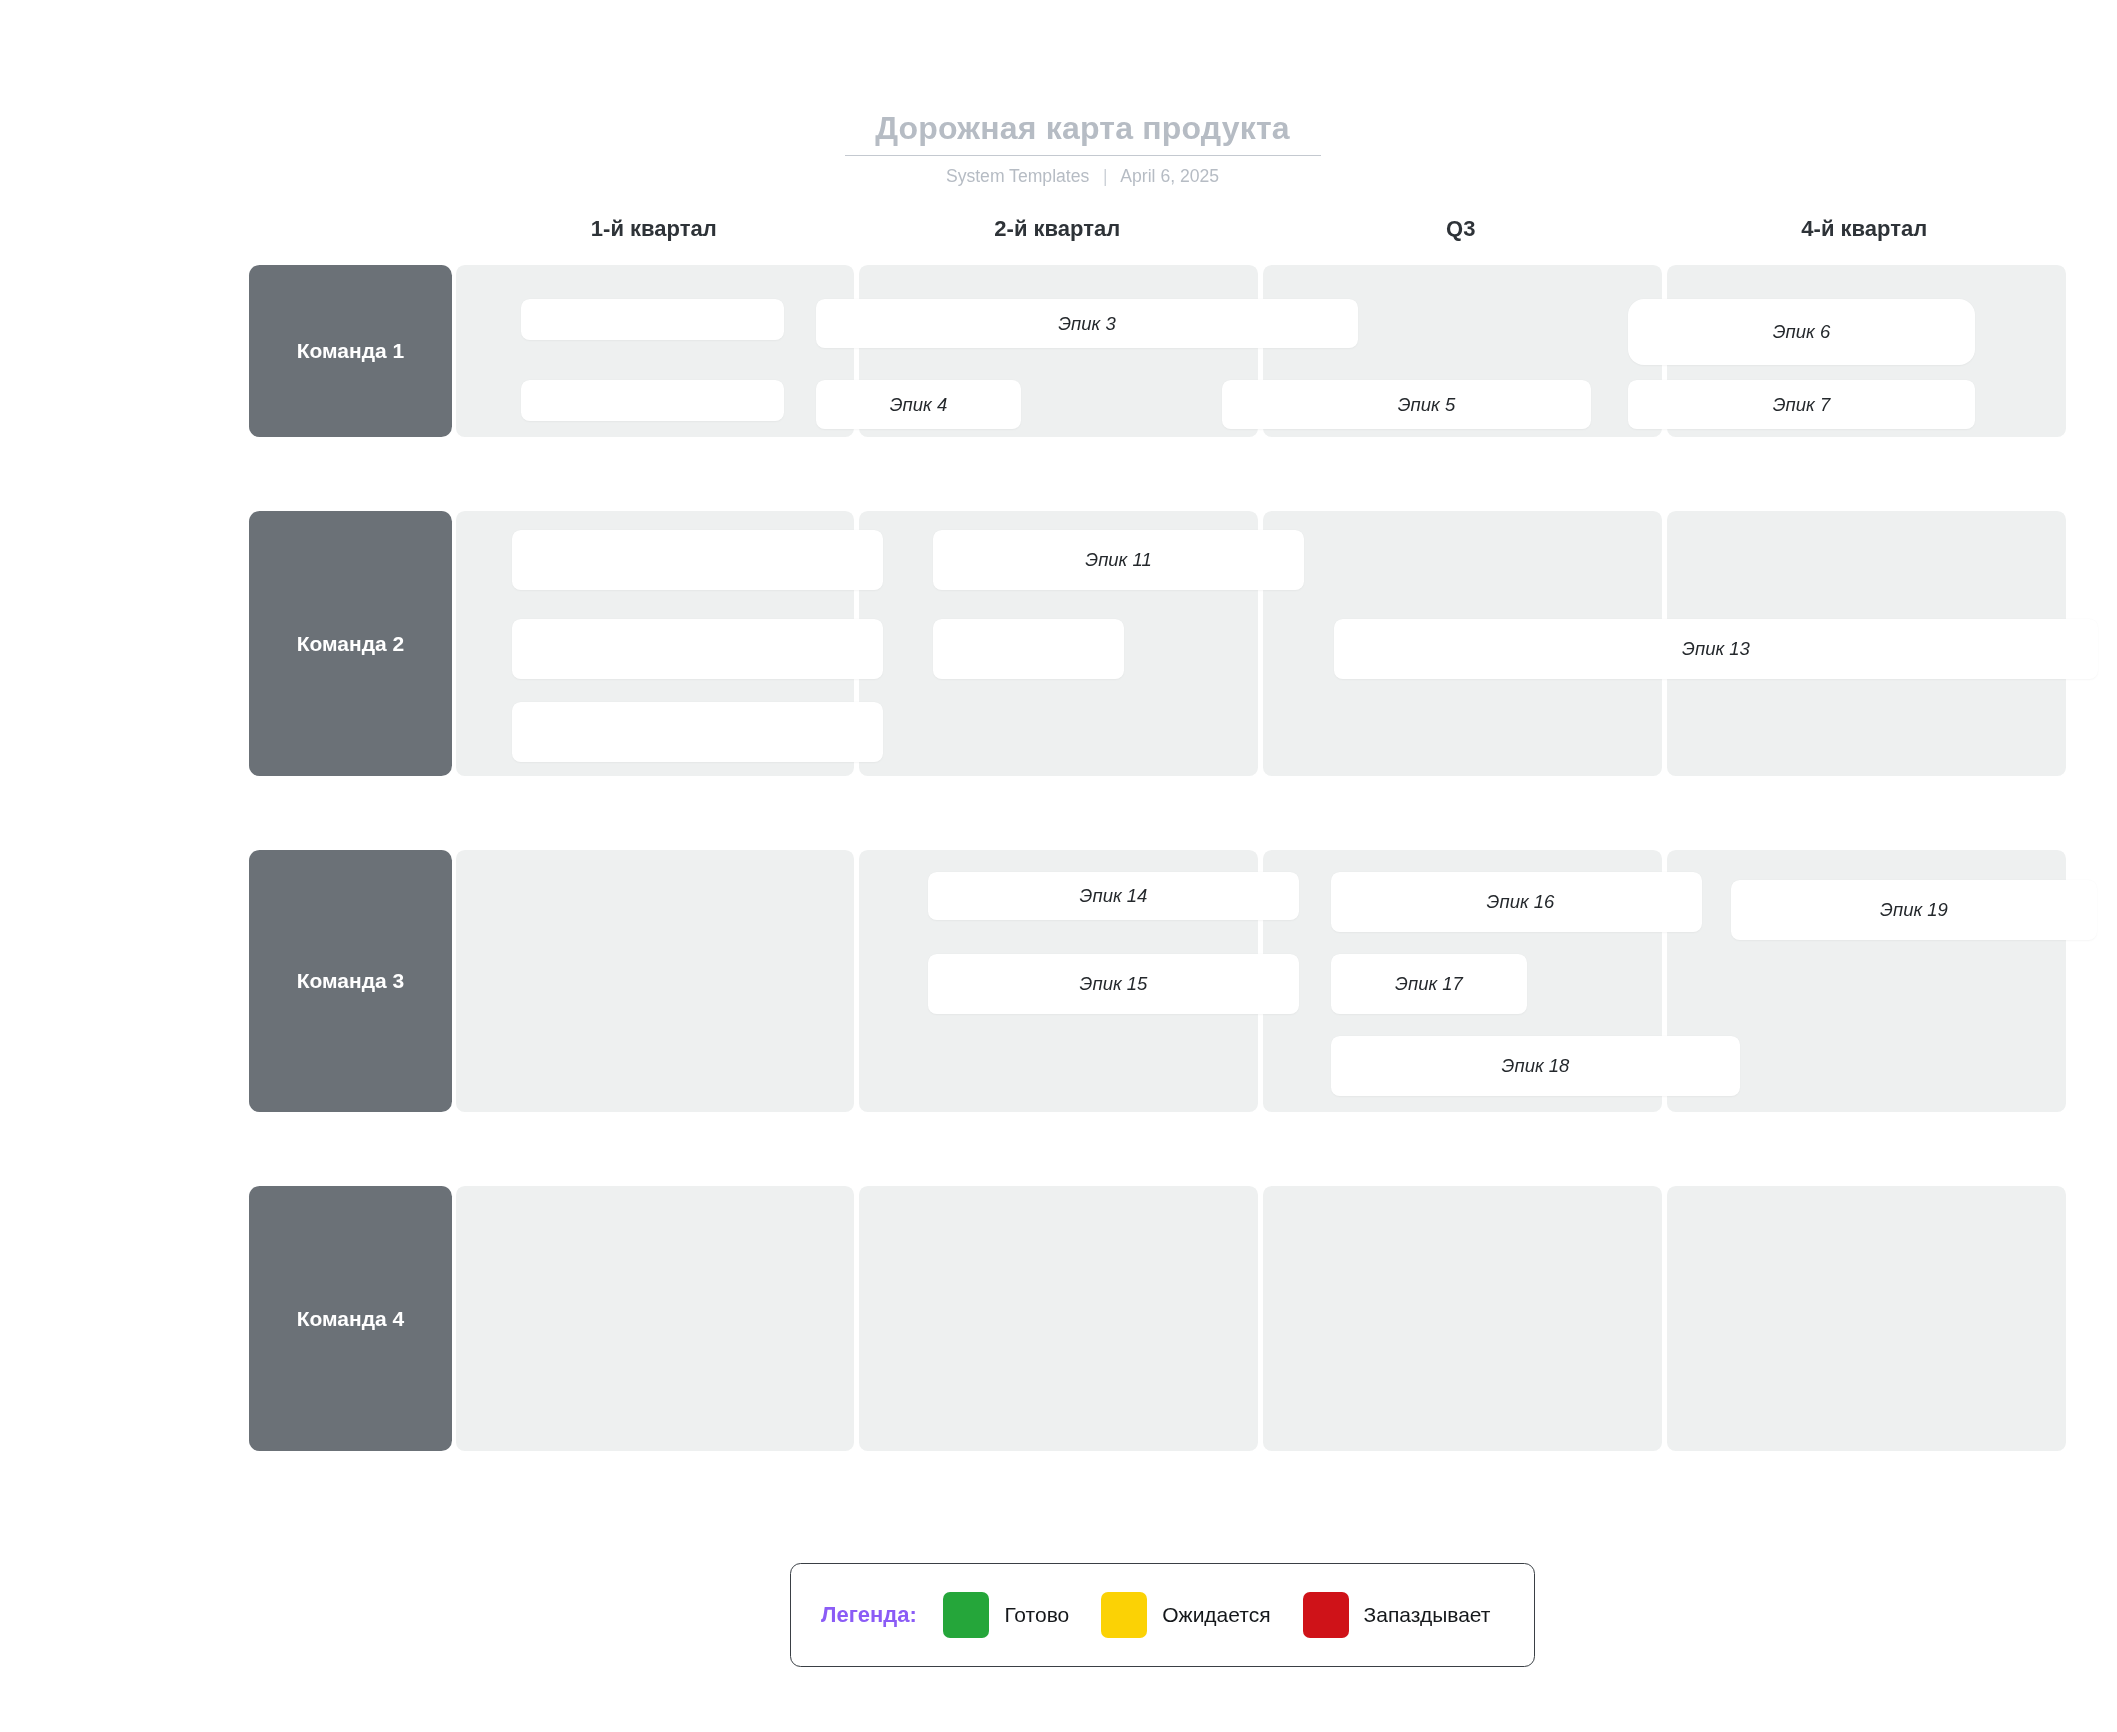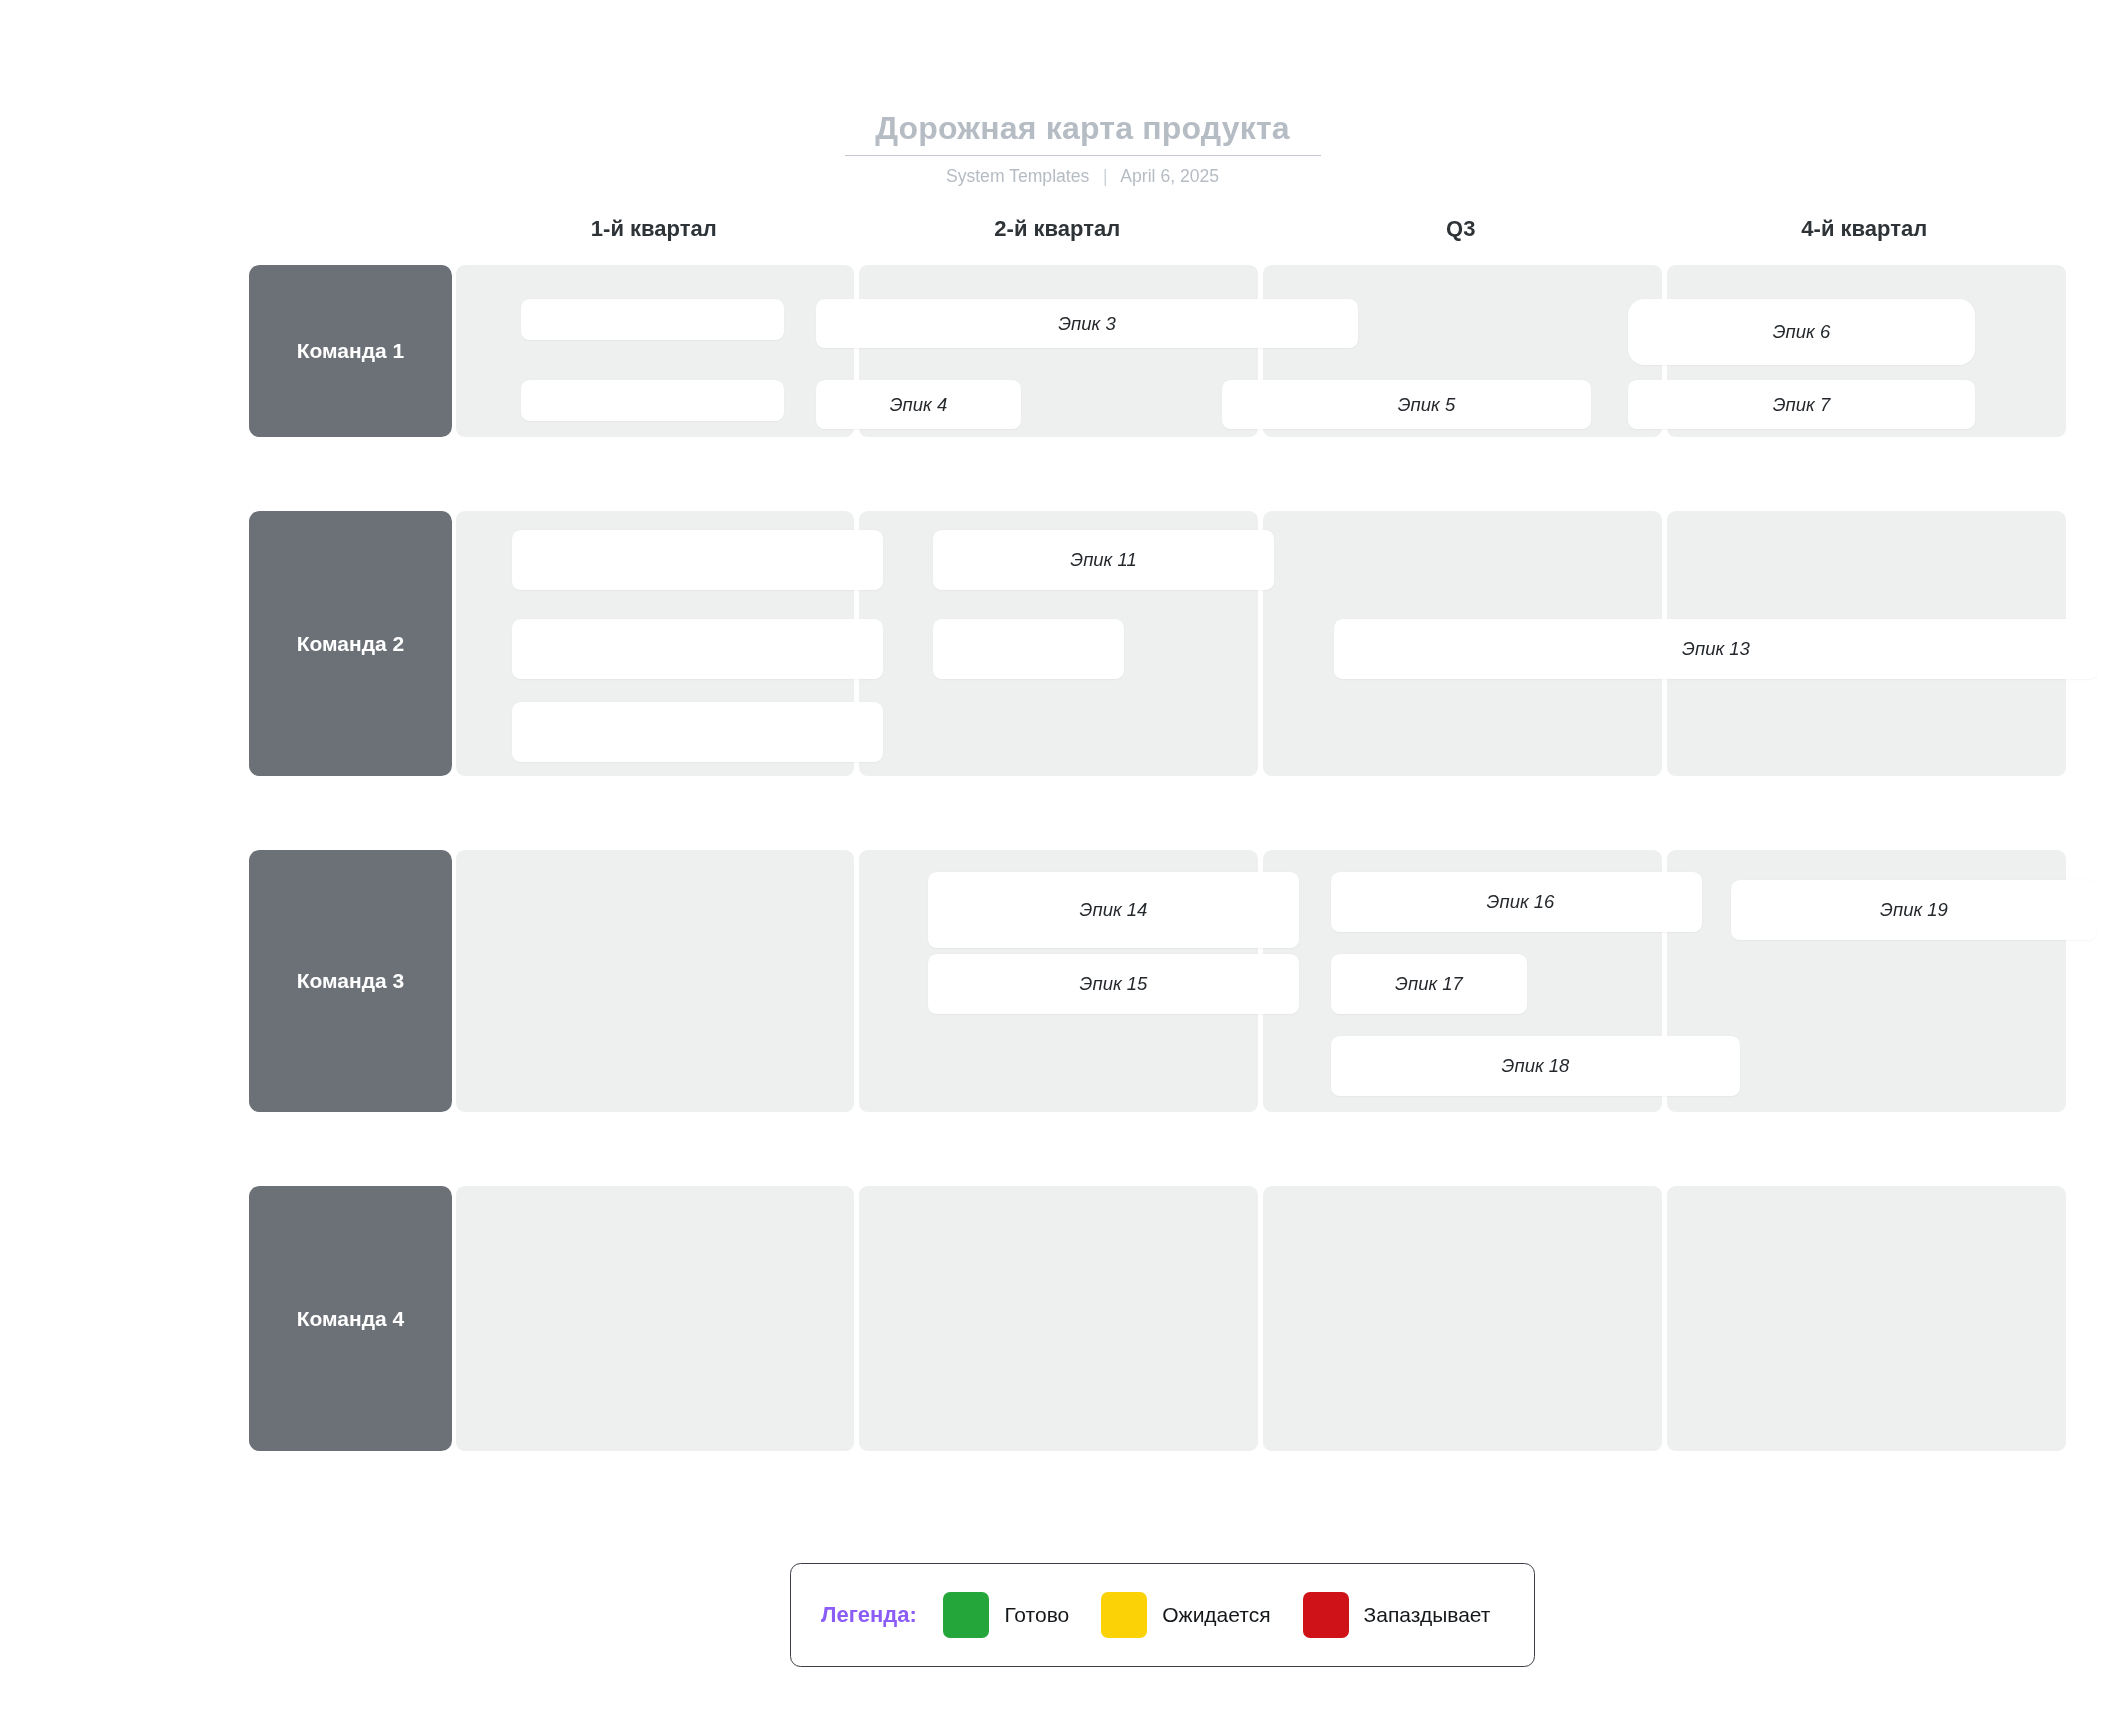--- a/index.html
+++ b/index.html
@@ -235,35 +235,35 @@
         <div class="lane-cols">
           <div class="lane-col"></div>
           <div class="lane-col"></div>
           <div class="lane-col"></div>
           <div class="lane-col"></div>
         </div>
         <div class="lane-cards">
           <div class="card" style="left: 60px; top: 19.4px; width: 371px; height: 60px;"></div>
           <div class="card" style="left: 60px; top: 108px; width: 371px; height: 60px;"></div>
           <div class="card" style="left: 60px; top: 191px; width: 371px; height: 60px;"></div>
-          <div class="card" style="left: 481px; top: 19.4px; width: 341px; height: 60px;">Эпик 11</div>
+          <div class="card" style="left: 481px; top: 19.4px; width: 371px; height: 60px;">Эпик 11</div>
           <div class="card" style="left: 481px; top: 108px; width: 191px; height: 60px;"></div>
           <div class="card" style="left: 882px; top: 108px; width: 764px; height: 60px;">Эпик 13</div>
         </div>
       </div>
       <div class="swimlane" style="height: 262px;">
         <div class="lane-label">Команда 3</div>
         <div class="lane-cols">
           <div class="lane-col"></div>
           <div class="lane-col"></div>
           <div class="lane-col"></div>
           <div class="lane-col"></div>
         </div>
         <div class="lane-cards">
-          <div class="card" style="left: 476px; top: 22px; width: 371px; height: 76px;">Эпик 14</div>
+          <div class="card" style="left: 476px; top: 22px; width: 371px; height: 48px;">Эпик 14</div>
           <div class="card" style="left: 476px; top: 104px; width: 371px; height: 60px;">Эпик 15</div>
           <div class="card" style="left: 879px; top: 22px; width: 371px; height: 60px; padding-left: 8px;">Эпик 16</div>
           <div class="card" style="left: 879px; top: 104px; width: 196px; height: 60px;">Эпик 17</div>
           <div class="card" style="left: 879px; top: 186px; width: 409px; height: 60px;">Эпик 18</div>
           <div class="card" style="left: 1279px; top: 30px; width: 366px; height: 60px;">Эпик 19</div>
         </div>
       </div>
       <div class="swimlane" style="height: 265px;">
         <div class="lane-label">Команда 4</div>
         <div class="lane-cols">

